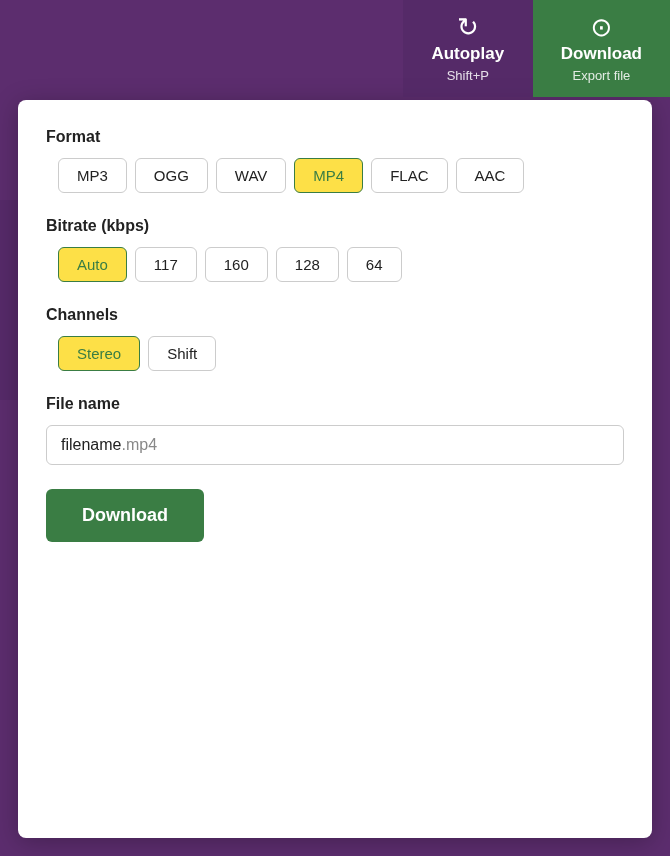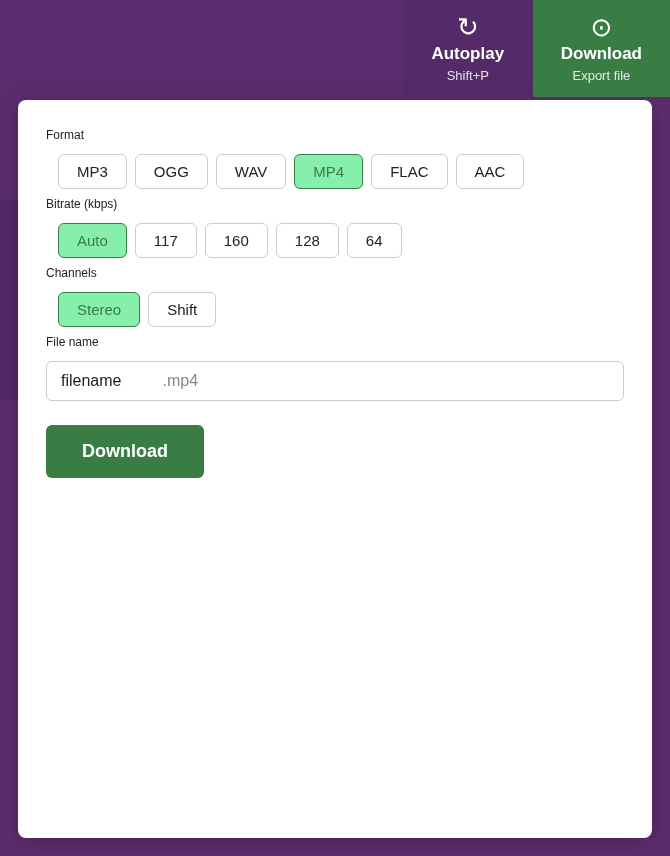--- a/index.html
+++ b/index.html
@@ -69,64 +69,63 @@
       left: 18px;
       right: 18px;
       bottom: 18px;
       background: #fff;
       border-radius: 8px;
       padding: 28px 28px 28px 28px;
       box-shadow: 0 4px 24px rgba(0,0,0,0.25);
     }
 
     .section-label {
-      font-size: 12px;
-      font-weight: 400;
+      font-size: 16px;
+      font-weight: 700;
       color: #222;
       margin-bottom: 12px;
     }
 
     
     .btn-group {
       display: flex;
       flex-wrap: wrap;
       gap: 8px;
-      margin-bottom: 8px;
+      margin-bottom: 24px;
       padding-left: 12px;
     }
 
     .option-btn {
       border: 1.5px solid #ccc;
       background: #fff;
       color: #222;
       font-size: 15px;
       font-weight: 500;
       padding: 8px 18px;
       border-radius: 6px;
       cursor: pointer;
       transition: border-color 0.15s, background 0.15s;
     }
 
     .option-btn.selected {
       border-color: #3a7d44;
       color: #3a7d44;
-      background: #86efac;
+      background: #fde047;
     }
 
     
     .filename-input-wrap {
       border: 1.5px solid #ccc;
       border-radius: 6px;
       padding: 10px 14px;
       font-size: 16px;
       color: #888;
       margin-bottom: 24px;
       display: flex;
       align-items: center;
-      gap: 41px;
     }
 
     .filename-input-wrap .filename-text {
       color: #222;
       font-weight: 500;
     }
 
     .filename-input-wrap .filename-ext {
       color: #888;
     }

